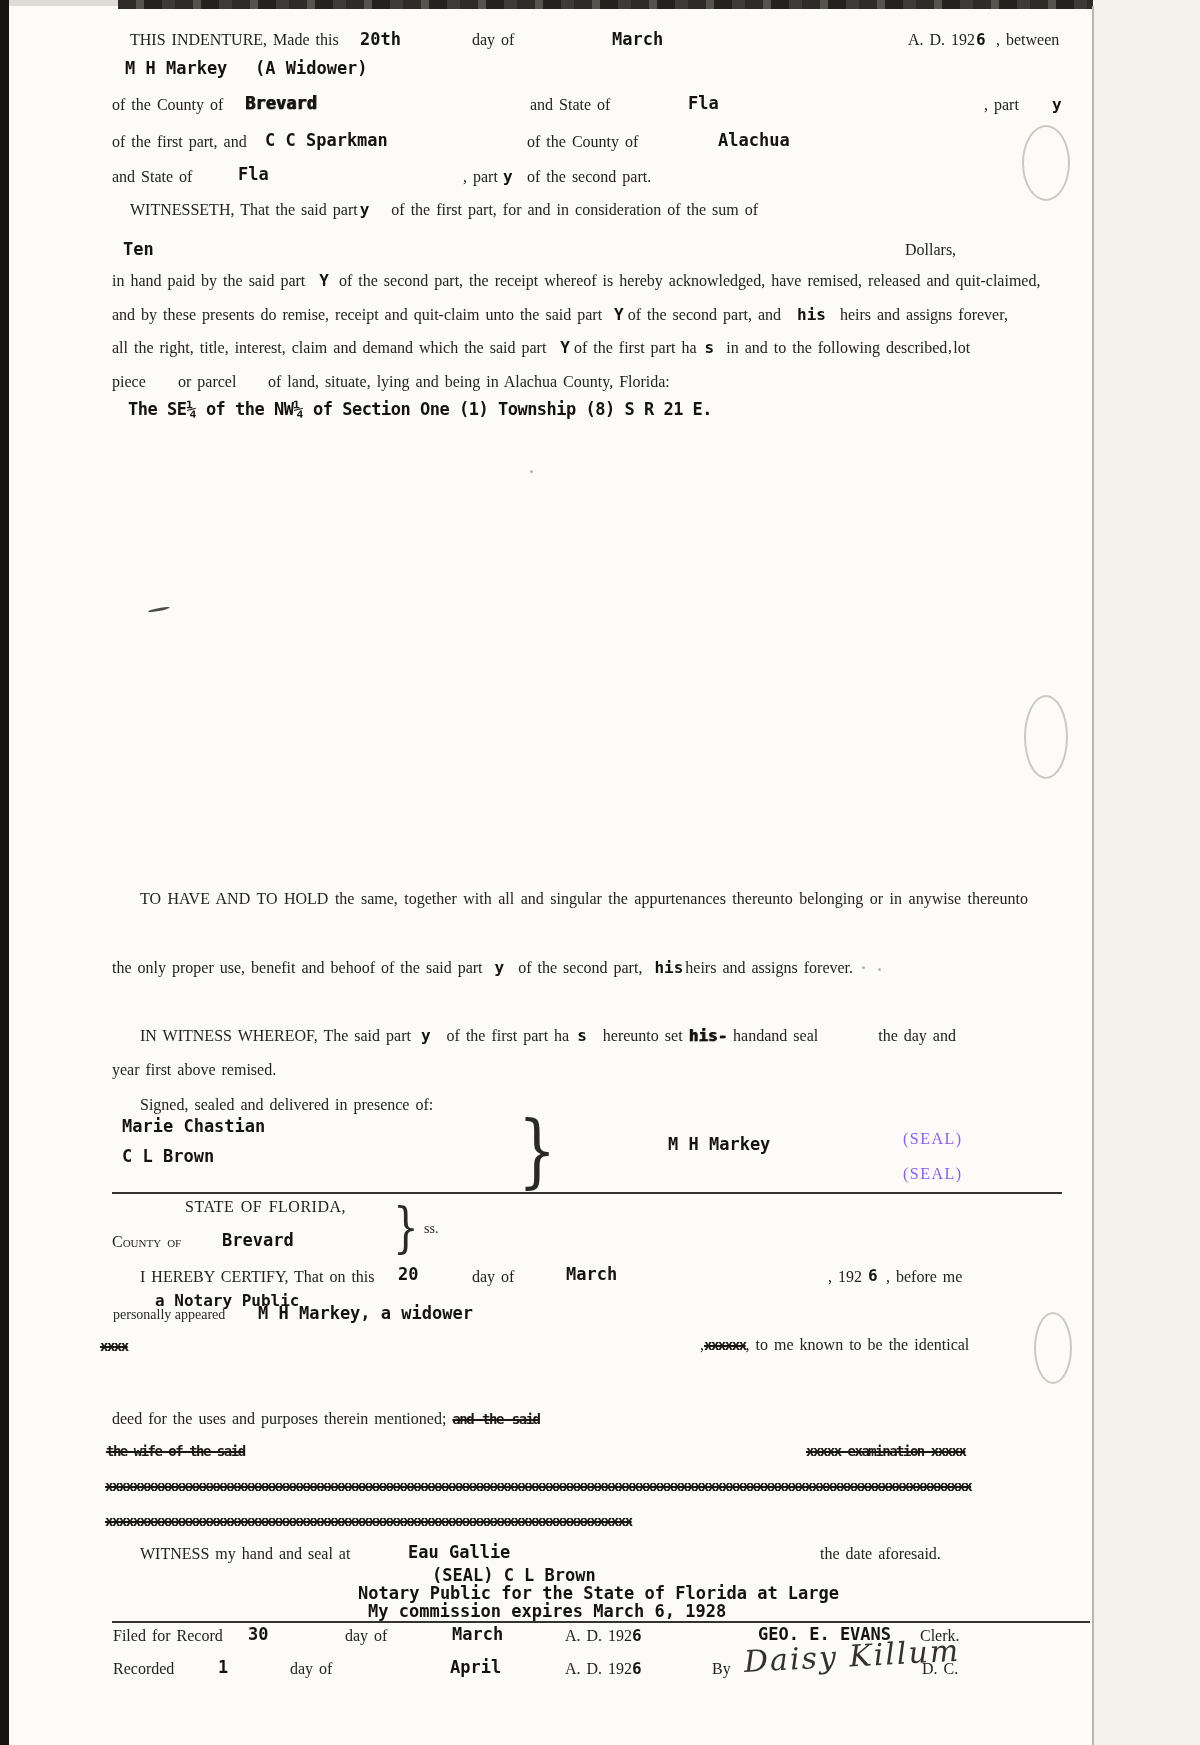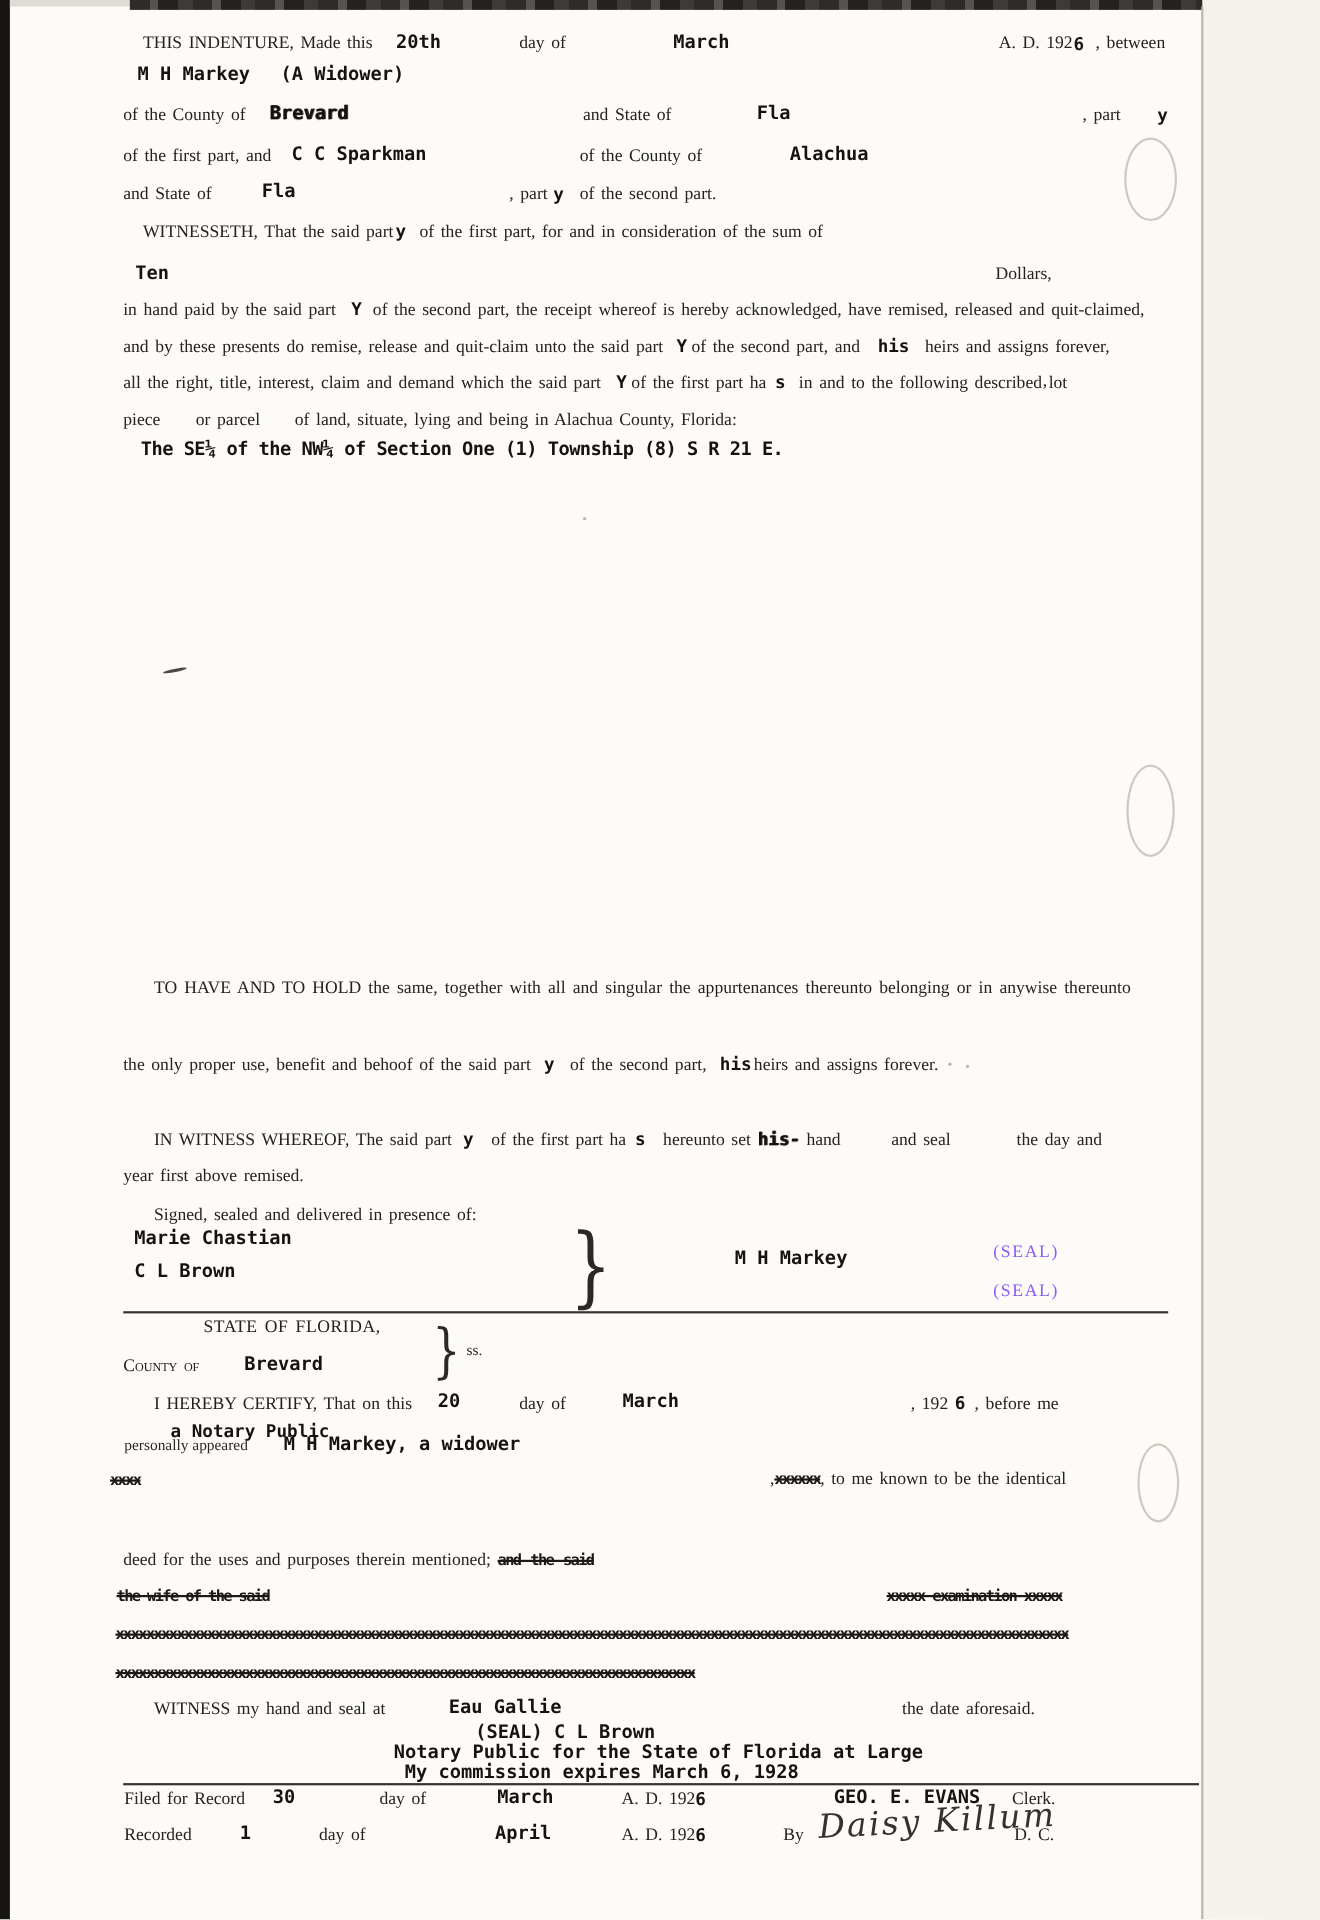--- a/index.html
+++ b/index.html
@@ -28,21 +28,21 @@
     letter-spacing:-1.5px;text-decoration:line-through;text-decoration-thickness:2px;}
   .rule{position:absolute;height:2px;background:#35332f;}
   .brace{position:absolute;font-family:"DejaVu Serif",serif;font-weight:normal;color:#2b2926;
     transform:scaleX(.75);transform-origin:left center;}
   .seal{font-family:"Liberation Serif",serif;font-size:16px;color:#8b5cf6;letter-spacing:1.5px;}
   .sc{font-variant:small-caps;}
   .script{font-family:"DejaVu Serif",serif;font-style:italic;font-size:30px;color:#34322e;
     letter-spacing:2px;transform:rotate(-3deg);transform-origin:left center;}
   .ml2{margin-left:2px}.ml4{margin-left:4px}.ml6{margin-left:6px}.ml8{margin-left:8px}
   .ml10{margin-left:10px}.ml12{margin-left:12px}.ml14{margin-left:14px}.ml16{margin-left:16px}
-  .ml24{margin-left:12px}.ml46{margin-left:46px}.ml60{margin-left:60px}
+  .ml24{margin-left:22px}.ml46{}.ml60{margin-left:60px}
 </style>
 </head>
 <body>
 
 <div class="page">
 
   <div class="edge-left"></div>
   <div class="edge-top-light"></div>
   <div class="edge-top"></div>
   <div class="right-band"></div>
@@ -87,21 +87,21 @@
   <div class="t f" style="left:130px;top:200px">
     <span>WITNESSETH, That the said part</span><span class="m ml2">y</span><span class="ml24">of the first part, for and in consideration of the sum of</span>
   </div>
   <span class="t m mlg" style="left:123px;top:239px">Ten</span>
   <span class="t f" style="left:905px;top:241px">Dollars,</span>
 
   <div class="t f" style="left:112px;top:271px">
     <span>in hand paid by the said part</span><span class="m ml14">Y</span><span class="ml10">of the second part, the receipt whereof is hereby acknowledged, have remised, released and quit-claimed,</span>
   </div>
   <div class="t f" style="left:112px;top:305px">
-    <span>and by these presents do remise, release and quit-claim unto the said part</span><span class="m ml12">Y</span><span class="ml4">of the second part, and</span><span class="m ml16">his</span><span class="ml14">heirs and assigns forever,</span>
+    <span>and by these presents do remise, receipt and quit-claim unto the said part</span><span class="m ml12">Y</span><span class="ml4">of the second part, and</span><span class="m ml16">his</span><span class="ml14">heirs and assigns forever,</span>
   </div>
   <div class="t f" style="left:112px;top:338px">
     <span>all the right, title, interest, claim and demand which the said part</span><span class="m ml14">Y</span><span class="ml4">of the first part ha</span><span class="m ml8">s</span><span class="ml12">in and to the following described lot</span>
   </div>
   <span class="t f" style="left:948px;top:338px">,</span>
 
   <span class="t f" style="left:112px;top:373px">piece</span>
   <span class="t f" style="left:178px;top:373px">or parcel</span>
   <span class="t f" style="left:268px;top:373px">of land, situate, lying and being in Alachua County, Florida:</span>
 

